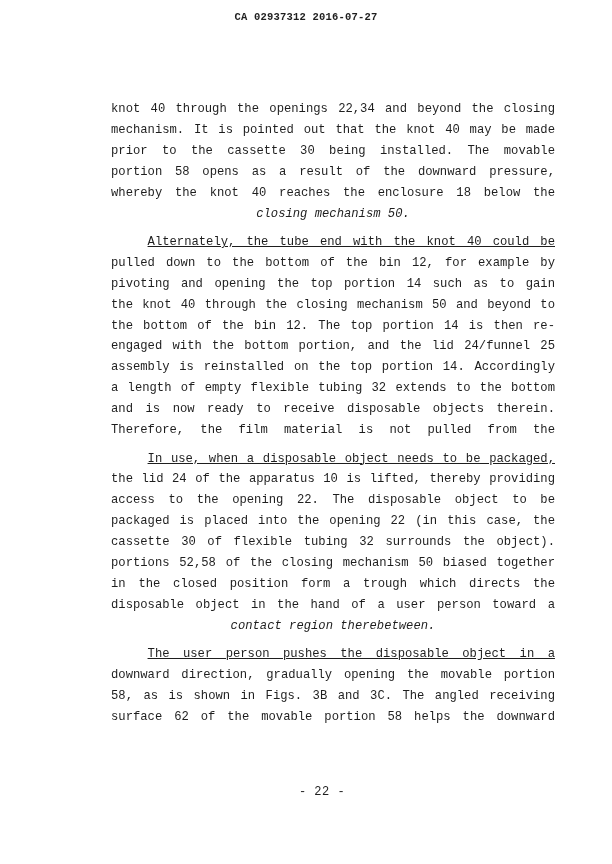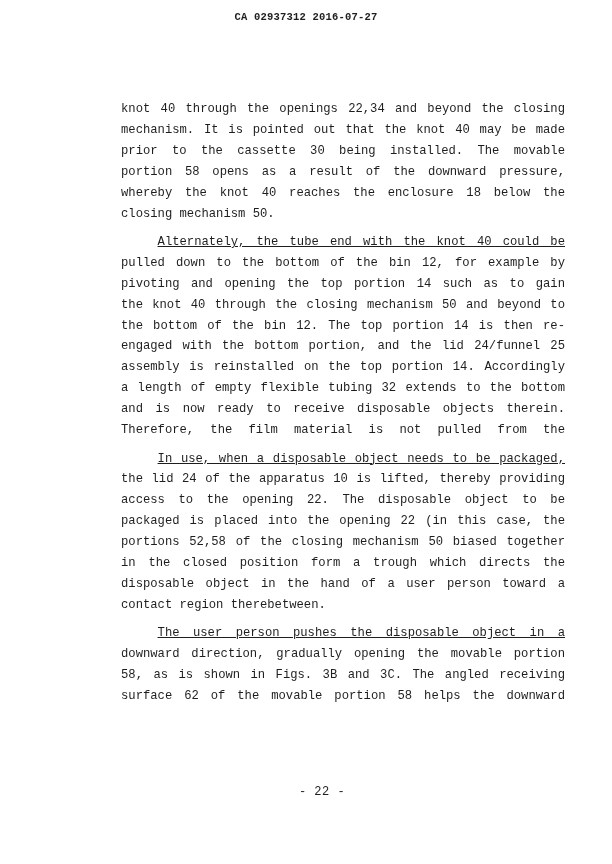--- a/index.html
+++ b/index.html
@@ -23,39 +23,40 @@
     left: 0;
     width: 100%;
     text-align: center;
     font-size: 10.5px;
     font-weight: bold;
     letter-spacing: 0.2px;
   }
   .doc-body {
     position: absolute;
     top: 99px;
-    left: 121px;
+    left: 111px;
     width: 444px;
     font-size: 12.2px;
     line-height: 20.9px;
   }
   .para {
     margin: 0 0 7.5px 0;
   }
   .para:last-child {
     margin-bottom: 0;
   }
   .line {
     text-align: justify;
     text-align-last: justify;
     white-space: normal;
   }
   .line.plain {
-    text-align: left;
+    text-align: center;
     text-align-last: auto;
+    font-style: italic;
   }
   .para.indent .line:first-child {
     text-indent: 5ch;
     text-decoration: underline;
   }
   .footer {
     position: absolute;
     top: 785px;
     left: 16px;
     width: 100%;
@@ -89,20 +90,21 @@
         <div class="line">assembly is reinstalled on the top portion 14.  Accordingly</div>
         <div class="line">a length of empty flexible tubing 32 extends to the bottom</div>
         <div class="line">and is now ready to receive disposable objects therein.</div>
         <div class="line">Therefore, the film material is not pulled from the</div>
       </div>
       <div class="para indent">
         <div class="line">In use, when a disposable object needs to be packaged,</div>
         <div class="line">the lid 24 of the apparatus 10 is lifted, thereby providing</div>
         <div class="line">access to the opening 22.  The disposable object to be</div>
         <div class="line">packaged is placed into the opening 22 (in this case, the</div>
+        <div class="line">cassette 30 of flexible tubing 32 surrounds the object).</div>
         <div class="line">portions 52,58 of the closing mechanism 50 biased together</div>
         <div class="line">in the closed position form a trough which directs the</div>
         <div class="line">disposable object in the hand of a user person toward a</div>
         <div class="line plain">contact region therebetween.</div>
       </div>
       <div class="para indent">
         <div class="line">The user person pushes the disposable object in a</div>
         <div class="line">downward direction, gradually opening the movable portion</div>
         <div class="line">58, as is shown in Figs. 3B and 3C.  The angled receiving</div>
         <div class="line">surface 62 of the movable portion 58 helps the downward</div>

